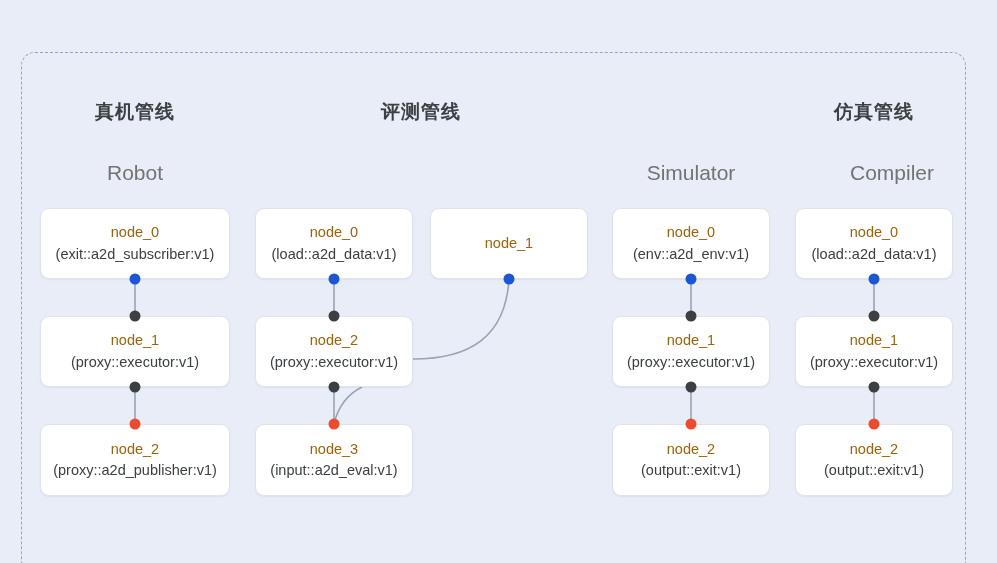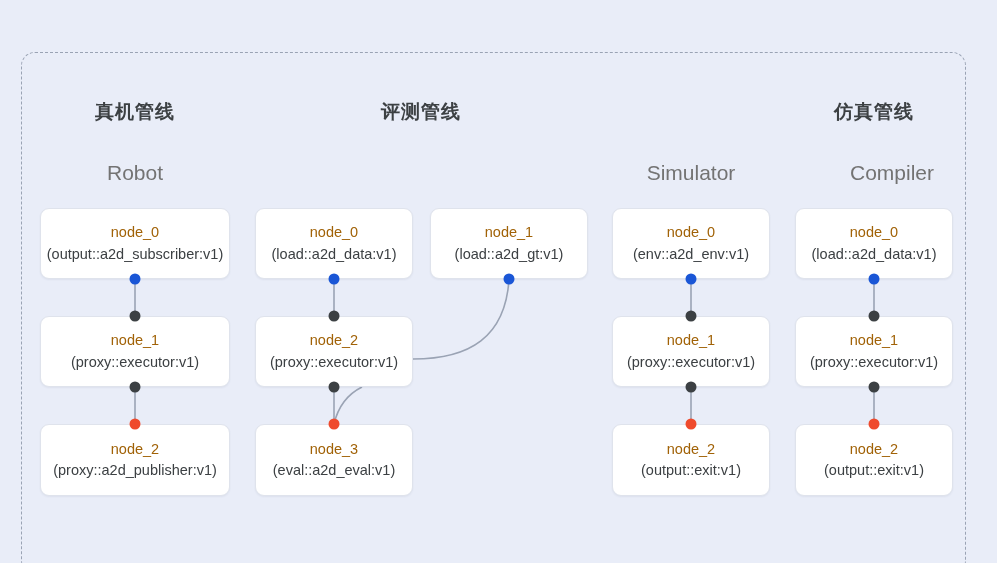--- a/index.html
+++ b/index.html
@@ -119,50 +119,49 @@
 
   <div class="col-title-cn" style="left:341px; top:62px; width:160px;">评测管线</div>
 
   <div class="col-title-en" style="left:611px; top:124px; width:160px;">Simulator</div>
 
   <div class="col-title-cn" style="left:794px; top:62px; width:160px;">仿真管线</div>
   <div class="col-title-en" style="left:812px; top:124px; width:160px;">Compiler</div>
 
   <div class="node" style="left:40px; top:171px; width:190px; height:71px;">
     <div class="node-title">node_0</div>
-    <div class="node-sub">(output::a2d_subscriber:v1)</div>
+    <div class="node-sub">(exit::a2d_subscriber:v1)</div>
   </div>
   <div class="node" style="left:40px; top:279px; width:190px; height:71px;">
     <div class="node-title">node_1</div>
     <div class="node-sub">(proxy::executor:v1)</div>
   </div>
   <div class="node" style="left:40px; top:387px; width:190px; height:72px;">
     <div class="node-title">node_2</div>
     <div class="node-sub">(proxy::a2d_publisher:v1)</div>
   </div>
   <div class="port blue" style="left:135px; top:242px;"></div>
   <div class="port dark" style="left:135px; top:279px;"></div>
   <div class="port dark" style="left:135px; top:350px;"></div>
   <div class="port red" style="left:135px; top:387px;"></div>
 
   <div class="node" style="left:255px; top:171px; width:158px; height:71px;">
     <div class="node-title">node_0</div>
     <div class="node-sub">(load::a2d_data:v1)</div>
   </div>
   <div class="node" style="left:430px; top:171px; width:158px; height:71px;">
     <div class="node-title">node_1</div>
-    <div class="node-sub">(load::a2d_gt:v1)</div>
   </div>
   <div class="node" style="left:255px; top:279px; width:158px; height:71px;">
     <div class="node-title">node_2</div>
     <div class="node-sub">(proxy::executor:v1)</div>
   </div>
   <div class="node" style="left:255px; top:387px; width:158px; height:72px;">
     <div class="node-title">node_3</div>
-    <div class="node-sub">(eval::a2d_eval:v1)</div>
+    <div class="node-sub">(input::a2d_eval:v1)</div>
   </div>
   <div class="port blue" style="left:334px; top:242px;"></div>
   <div class="port blue" style="left:509px; top:242px;"></div>
   <div class="port dark" style="left:334px; top:279px;"></div>
   <div class="port dark" style="left:334px; top:350px;"></div>
   <div class="port red" style="left:334px; top:387px;"></div>
 
   <div class="node" style="left:612px; top:171px; width:158px; height:71px;">
     <div class="node-title">node_0</div>
     <div class="node-sub">(env::a2d_env:v1)</div>

